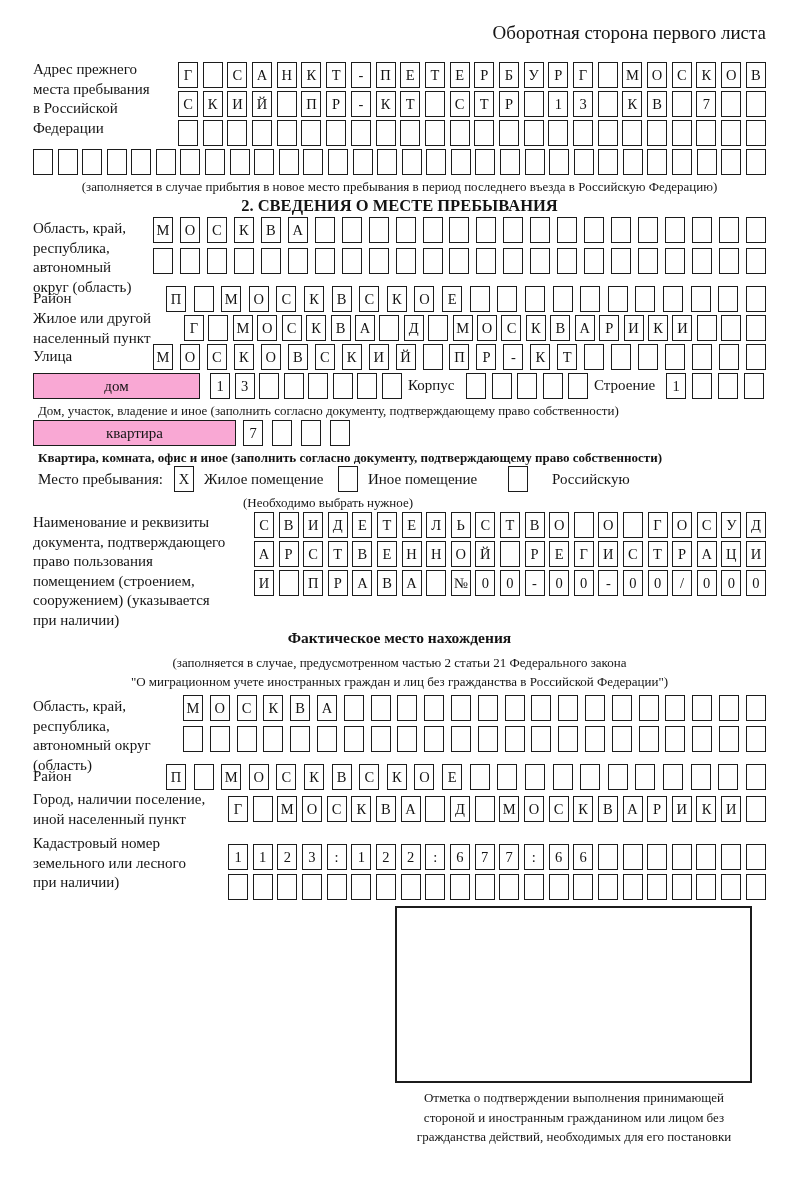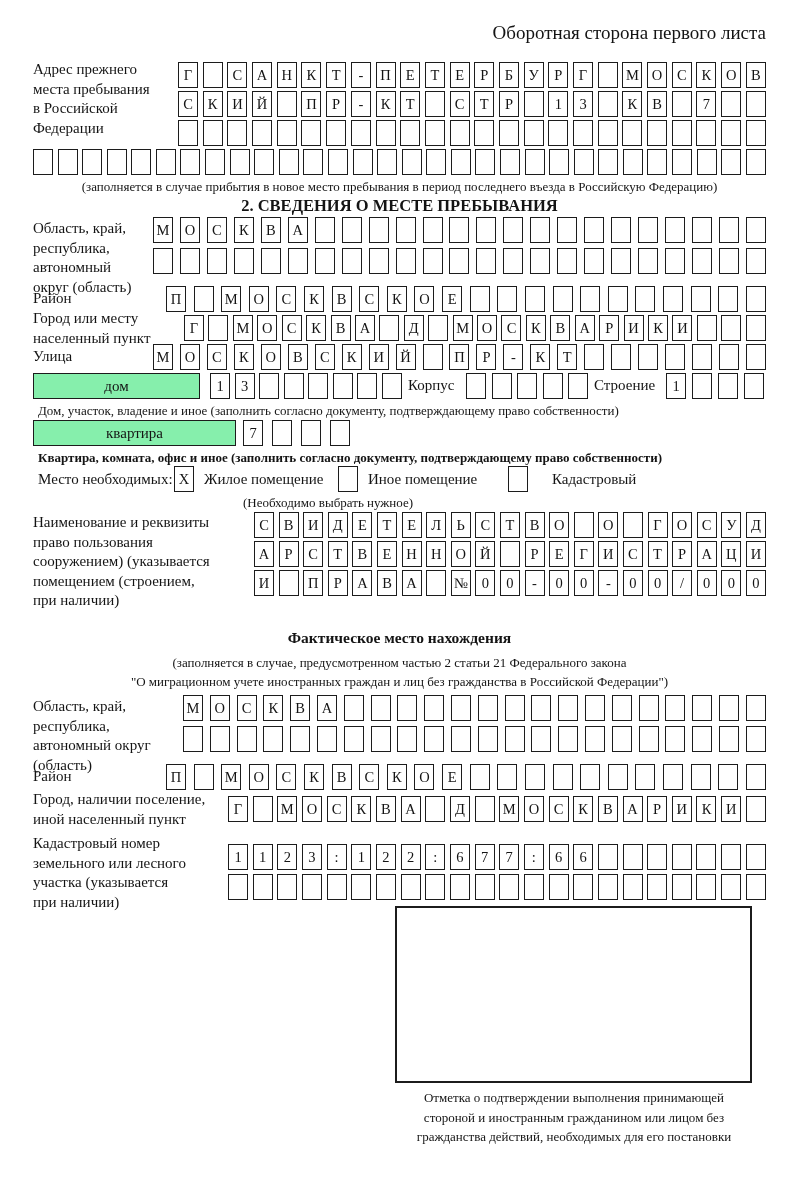--- a/index.html
+++ b/index.html
@@ -15,21 +15,21 @@
   .center{text-align:center;}
   .hdr{position:absolute;font-weight:bold;}
   .cellrow{position:absolute;display:flex;justify-content:space-between;height:26px;}
   .cell{
     width:20px;height:26px;box-sizing:border-box;border:1.6px solid #1c1c1c;
     display:flex;align-items:center;justify-content:center;
     font-size:14.5px;background:#fff;flex:none;
   }
   .widebox{
     position:absolute;height:26px;box-sizing:border-box;border:1.6px solid #1c1c1c;
-    display:flex;align-items:center;justify-content:center;font-size:15px;background:#86efac;
+    display:flex;align-items:center;justify-content:center;font-size:15px;background:#f9a8d4;
   }
   .checkbox{position:absolute;}
   .stampbox{position:absolute;border:2px solid #1c1c1c;box-sizing:border-box;background:#fff;}
 </style>
 </head>
 <body>
 
 <div class="abs" style="top:22px;left:300px;width:466px;text-align:right;font-size:19px;">Оборотная сторона первого листа</div>
 
 <div class="lbl" style="left:33px;top:60px;width:145px;">
@@ -229,21 +229,21 @@
     <span class="cell"></span>
     <span class="cell"></span>
     <span class="cell"></span>
     <span class="cell"></span>
     <span class="cell"></span>
     <span class="cell"></span>
     <span class="cell"></span>
   </div>
 
 <div class="lbl" style="left:33px;top:309px;width:150px;">
-  <span>Город или месту</span>
+  <span>Жилое или другой</span>
   <span>населенный пункт</span>
 </div>
 <div class="cellrow" style="left:184px;top:315px;width:582px;">
     <span class="cell">Г</span>
     <span class="cell"></span>
     <span class="cell">М</span>
     <span class="cell">О</span>
     <span class="cell">С</span>
     <span class="cell">К</span>
     <span class="cell">В</span>
@@ -323,34 +323,35 @@
 
 <div class="widebox" style="left:33px;top:420px;width:203px;">квартира</div>
 <div class="cellrow" style="left:243px;top:420px;width:107px;">
     <span class="cell">7</span>
     <span class="cell"></span>
     <span class="cell"></span>
     <span class="cell"></span>
   </div>
 <div class="cap" style="left:38px;top:449px;width:720px;font-weight:bold;">Квартира, комната, офис и иное (заполнить согласно документу, подтверждающему право собственности)</div>
 
-<div class="lbl" style="left:38px;top:470px;">Место необходимых:</div>
+<div class="lbl" style="left:38px;top:470px;">Место пребывания:</div>
 <div class="cell checkbox" style="left:174px;top:466px;">X</div>
 <div class="lbl" style="left:204px;top:470px;">Жилое помещение</div>
 <div class="cell checkbox" style="left:338px;top:466px;"></div>
 <div class="lbl" style="left:368px;top:470px;">Иное помещение</div>
 <div class="cell checkbox" style="left:508px;top:466px;"></div>
-<div class="lbl" style="left:552px;top:470px;">Кадастровый</div>
+<div class="lbl" style="left:552px;top:470px;">Российскую</div>
 <div class="cap" style="left:243px;top:494px;">(Необходимо выбрать нужное)</div>
 
 <div class="lbl" style="left:33px;top:513px;width:225px;">
   <span>Наименование и реквизиты</span>
+  <span>документа, подтверждающего</span>
   <span>право пользования</span>
+  <span>помещением (строением,</span>
   <span>сооружением) (указывается</span>
-  <span>помещением (строением,</span>
   <span>при наличии)</span>
 </div>
 <div class="cellrow" style="left:254px;top:512px;width:512px;">
     <span class="cell">С</span>
     <span class="cell">В</span>
     <span class="cell">И</span>
     <span class="cell">Д</span>
     <span class="cell">Е</span>
     <span class="cell">Т</span>
     <span class="cell">Е</span>
@@ -526,21 +527,20 @@
     <span class="cell">Р</span>
     <span class="cell">И</span>
     <span class="cell">К</span>
     <span class="cell">И</span>
     <span class="cell"></span>
   </div>
 
 <div class="lbl" style="left:33px;top:834px;width:200px;">
   <span>Кадастровый номер</span>
   <span>земельного или лесного</span>
-  <span>участка (указывается</span>
   <span>при наличии)</span>
 </div>
 <div class="cellrow" style="left:228px;top:844px;width:538px;">
     <span class="cell">1</span>
     <span class="cell">1</span>
     <span class="cell">2</span>
     <span class="cell">3</span>
     <span class="cell">:</span>
     <span class="cell">1</span>
     <span class="cell">2</span>

